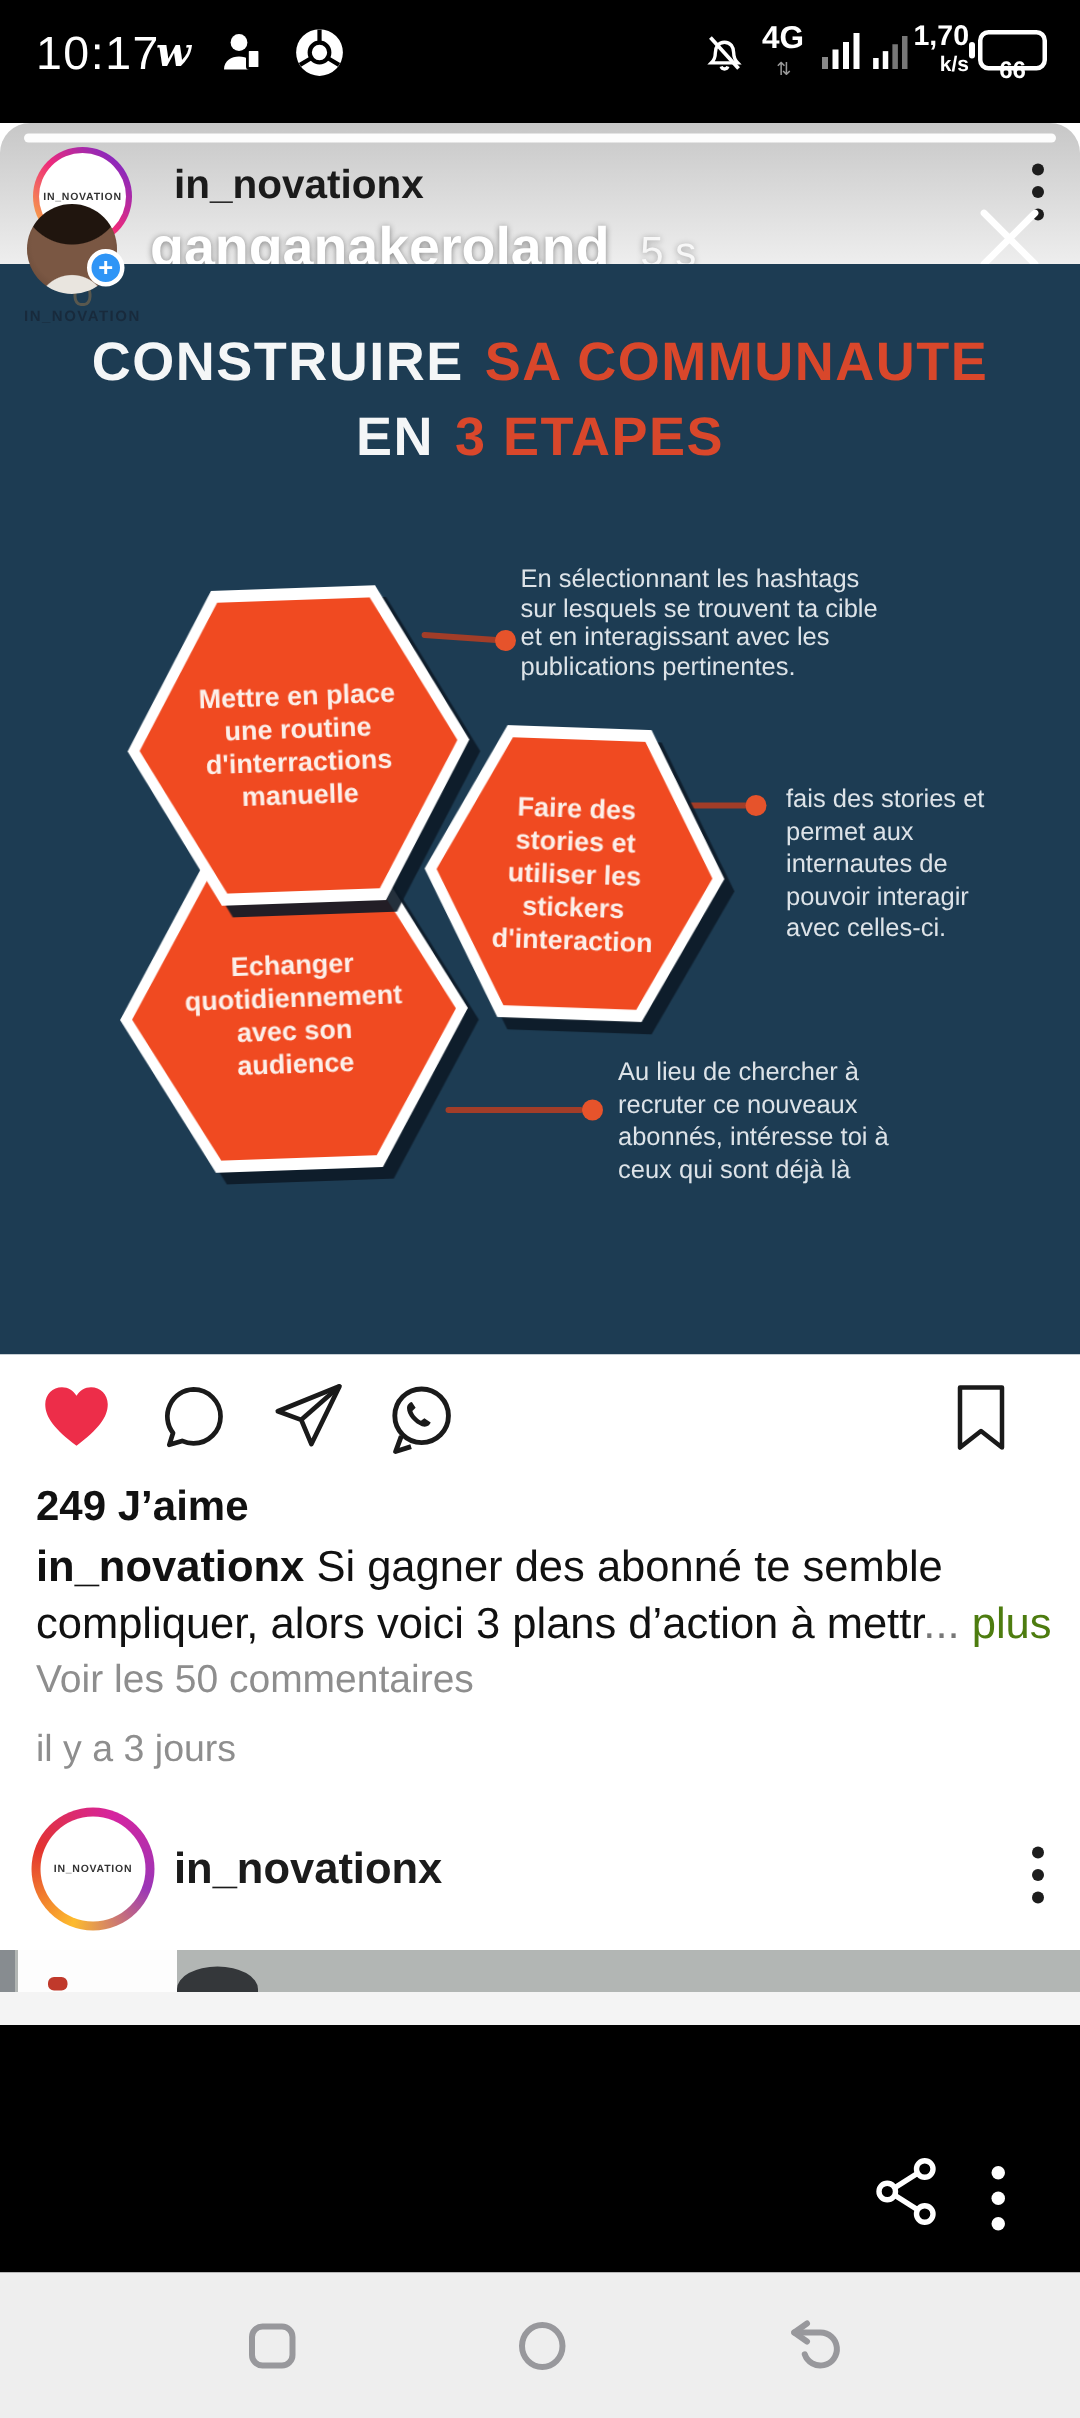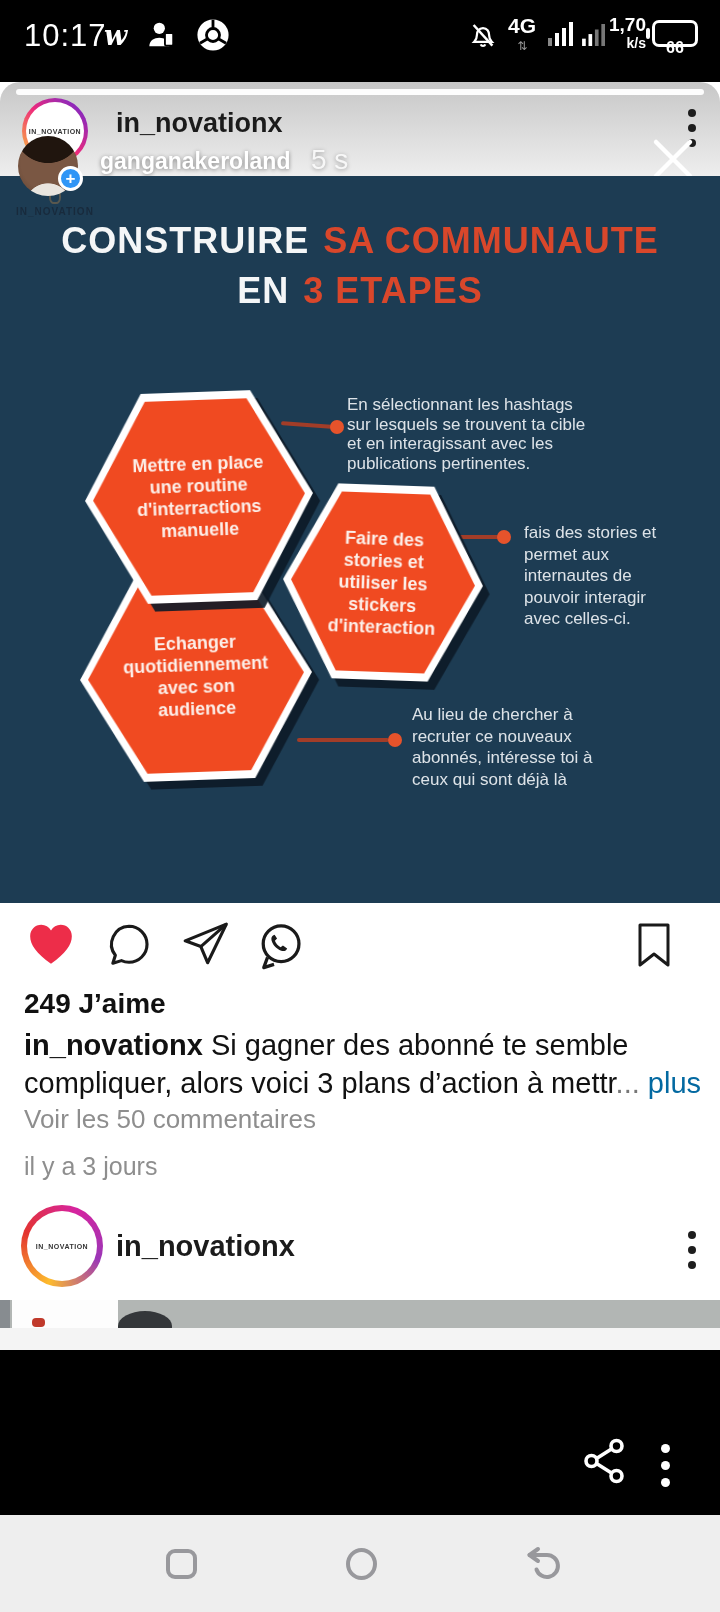--- a/index.html
+++ b/index.html
@@ -20,21 +20,21 @@
   .battery-tip { position:absolute; left:646px; top:28px; width:4px; height:11px; background:#fff; border-radius:2px; }
   .battery span { font-size:16px; font-weight:bold; color:#fff;margin-top:28px; }
   .battery .fill { position:absolute; right:2px; top:2px; bottom:2px; width:12px; background:#555; border-radius:2px; z-index:-1;}
 
   
   .header-card { position:absolute; left:0; top:82px; width:720px; height:94px; border-radius:20px 20px 0 0;
                  background:linear-gradient(#c7c7c7,#eeeeee); }
   .story-progress { position:absolute; left:16px; top:7px; width:688px; height:6px; background:#fff; border-radius:3px; opacity:.95; }
   .post-username { position:absolute; left:116px; top:26px; font-size:27px; font-weight:bold; color:#1b1b1b; }
   .story-row { position:absolute; left:100px; top:62px; white-space:nowrap; }
-  .story-username { font-size:23px; font-weight:bold; color:#fff; text-shadow:0 1px 4px rgba(0,0,0,.45); }
+  .story-username { font-size:37px; font-weight:bold; color:#fff; text-shadow:0 1px 4px rgba(0,0,0,.45); }
   .story-time { font-size:28px; color:rgba(255,255,255,.85); margin-left:16px; text-shadow:0 1px 4px rgba(0,0,0,.35); }
   .kebab { display:flex; flex-direction:column; align-items:center; gap:7px; }
   .kebab i { width:8px; height:8px; border-radius:50%; background:#1d1d1d; }
   .kebab-1 { position:absolute; left:688px; top:27px; }
   .close-x { position:absolute; left:650px; top:56px; }
 
   .avatar-ring { position:absolute; border-radius:50%; background:linear-gradient(45deg,#f9ce34,#ee2a7b,#6228d7); display:flex; align-items:center; justify-content:center; }
   .avatar-ring .inner { background:#fff; border-radius:50%; width:calc(100% - 8px); height:calc(100% - 8px); display:flex; align-items:center; justify-content:center; overflow:hidden; }
   .logo-txt { font-size:7px; font-weight:bold; color:#333; letter-spacing:.5px; white-space:nowrap; }
   .avatar-post { left:22px; top:16px; width:66px; height:66px; }
@@ -69,31 +69,31 @@
   .conn { position:absolute; height:4px; background:#a23d28; border-radius:2px; }
   .conn-dot { position:absolute; width:14px; height:14px; border-radius:50%; background:#e6532b; }
   .c1 { left:281px; top:247px; width:52px; transform:rotate(4deg); }
   .c1d { left:330px; top:244px; }
   .c2 { left:459px; top:359px; width:42px; }
   .c2d { left:497px; top:354px; }
   .c3 { left:297px; top:562px; width:92px; }
   .c3d { left:388px; top:557px; }
 
   .ann { position:absolute; color:#dde3e8; font-size:17px; line-height:20px; white-space:pre-line; }
-  .ann1 { left:347px; top:219px; line-height:19.5px; }
+  .ann1 { left:347px; top:200px; line-height:19.5px; }
   .ann2 { left:524px; top:346px; line-height:21.5px; }
   .ann3 { left:412px; top:528px; line-height:21.5px; }
 
   
   .action-bar { position:absolute; left:0; top:903px; width:720px; height:90px; background:#fff; }
   .ai { position:absolute; top:17px; }
   .likes { position:absolute; left:24px; top:988px; font-size:28px; font-weight:bold; color:#111; }
   .caption { position:absolute; left:24px; top:1026px; width:680px; font-size:29px; line-height:38px; color:#111; }
   .caption b { font-weight:bold; }
-  .muted { color:#0369a1; }
+  .muted { color:#4d7c0f; }
   .dots-trunc { color:#777; }
   .comments-link { position:absolute; left:24px; top:1104px; font-size:26px; color:#8e8e8e; }
   .timestamp { position:absolute; left:24px; top:1152px; font-size:25px; color:#8e8e8e; }
 
   
   .avatar-ring2 { left:21px; top:1205px; width:82px; height:82px; position:absolute; border-radius:50%;
       background:conic-gradient(from 200deg,#fdbb2d,#e3342f,#d6249f,#9b36b7,#fdbb2d); display:flex; align-items:center; justify-content:center; }
   .avatar-ring2 .inner { background:#fff; border-radius:50%; width:70px; height:70px; display:flex; align-items:center; justify-content:center; }
   .post2-username { position:absolute; left:116px; top:1230px; font-size:29px; font-weight:bold; color:#1b1b1b; }
   .kebab-2 { position:absolute; left:688px; top:1231px; }

